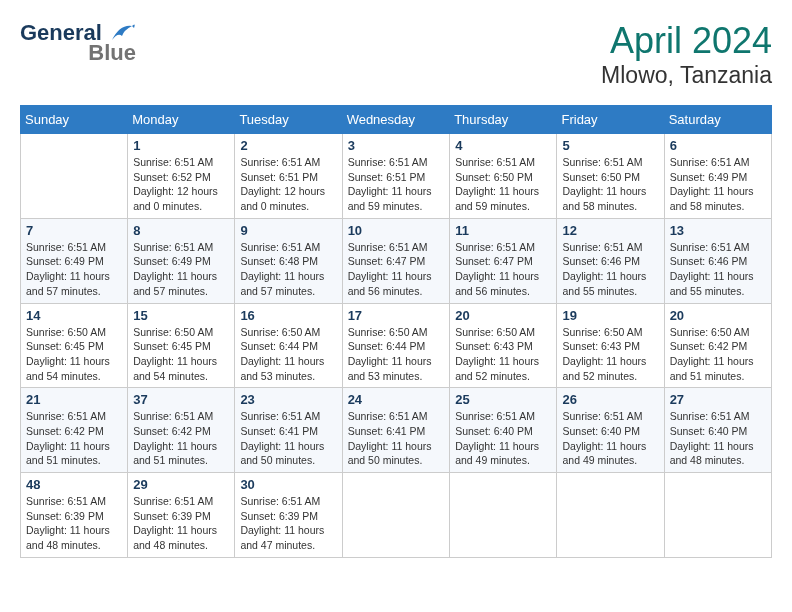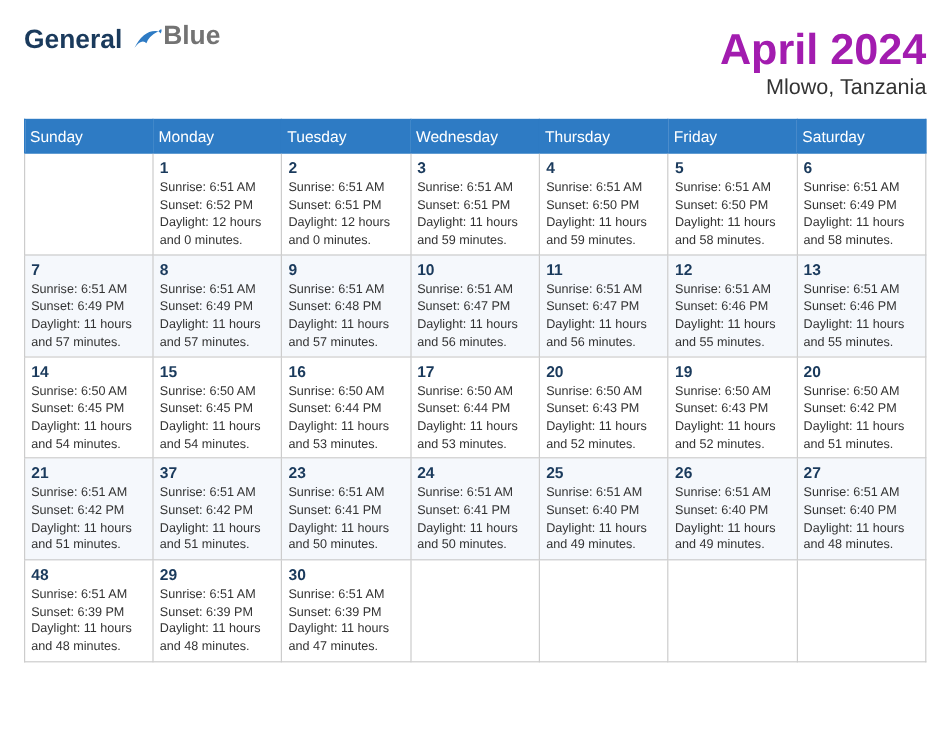--- a/index.html
+++ b/index.html
@@ -11,33 +11,33 @@
       padding: 20px;
     }
     .header {
       display: flex;
       justify-content: space-between;
       align-items: flex-start;
       margin-bottom: 16px;
     }
     .logo {
       display: flex;
-      flex-direction: row;
-      align-items: center;
+      flex-direction: column;
+      align-items: flex-end;
     }
     .title-block {
       text-align: right;
     }
     .title-month {
       font-size: 36px;
-      font-weight: bold;
-      color: #a21caf;
+      font-weight: normal;
+      color: #0f766e;
     }
     .title-location {
-      font-size: 18px;
+      font-size: 23px;
       color: #333;
     }
     .calendar {
       width: 100%;
       border-collapse: collapse;
       font-size: 11px;
     }
     .calendar th {
       background: #2e7bc4;
       color: #fff;

